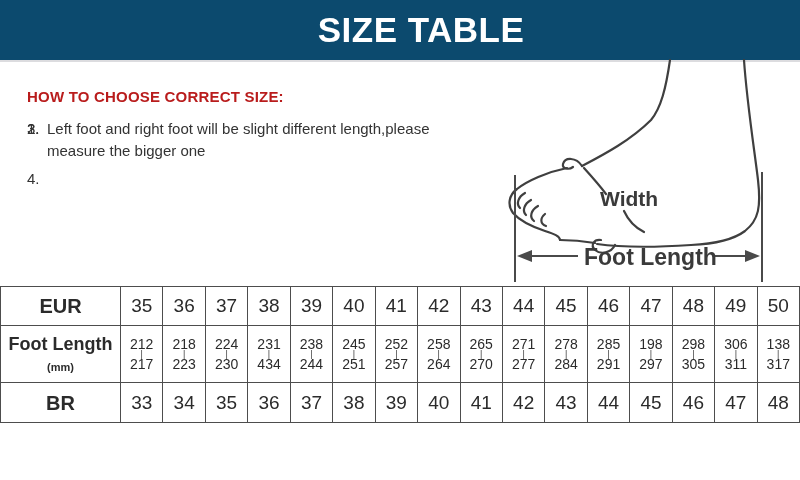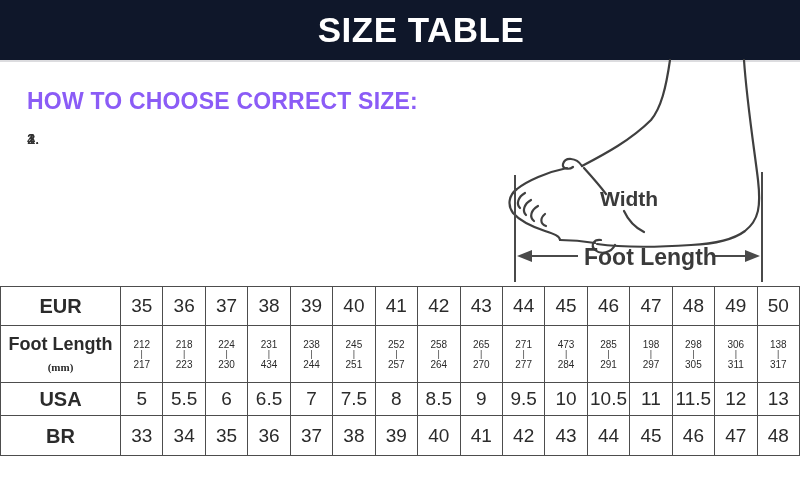--- a/index.html
+++ b/index.html
@@ -2,72 +2,73 @@
 <html><head>
 <meta charset="utf-8">
 <style>
   html,body{margin:0;padding:0;background:#fff;}
   .page{
     position:relative;width:800px;height:480px;overflow:hidden;background:#ffffff;
     font-family:"Liberation Sans","DejaVu Sans",sans-serif;color:#2b2b2b;
   }
   
   .header{
-    position:absolute;top:0;left:0;width:800px;height:62px;background:#0f172a;
+    position:absolute;top:0;left:0;width:800px;height:62px;background:#0c4a6e;
     display:flex;align-items:center;justify-content:center;
     border-bottom:2px solid #dcdcdf;box-sizing:border-box;padding-left:42px;
   }
   .header-title{color:#ffffff;font-size:35px;font-weight:bold;letter-spacing:0.5px;}
   
   .instructions{position:absolute;left:27px;top:88px;width:462px;}
-  .instructions-heading{font-size:23px;font-weight:bold;margin:0 0 13px 0;color:#8b5cf6;letter-spacing:0.2px;}
+  .instructions-heading{font-size:15px;font-weight:bold;margin:0 0 13px 0;color:#b91c1c;letter-spacing:0.2px;}
   .instructions-list{list-style:none;margin:0;padding:0;font-size:15px;line-height:22px;color:#333;}
   .instruction-item{position:relative;padding-left:20px;margin-bottom:6px;}
   .instruction-number{position:absolute;left:0;top:0;}
   .instruction-text{white-space:pre-wrap;}
   
   .diagram{position:absolute;left:483px;top:54px;width:312px;height:236px;}
   .diagram svg{display:block;width:100%;height:100%;}
   .diagram text{font-family:"Liberation Sans","DejaVu Sans",sans-serif;font-weight:bold;fill:#3a3a3a;}
   
   .size-table{
     position:absolute;top:286px;left:0;width:800px;border-collapse:collapse;table-layout:fixed;background:#fff;
   }
   .size-table th,.size-table td{
     border:1px solid #4d4d4d;text-align:center;vertical-align:middle;padding:0;overflow:hidden;
   }
   .size-table th{background:#fff;font-weight:bold;}
   .row-label-main{font-size:20px;font-weight:bold;line-height:20px;}
   .row-footlength .row-label-main{font-size:18px;line-height:17px;}
-  .row-label-sub{font-size:11px;font-weight:bold;line-height:11px;margin-top:9px;font-family:Liberation Serif, serif;}
+  .row-label-sub{font-size:11px;font-weight:bold;line-height:11px;margin-top:9px;}
   .size-table td{font-size:19px;}
   .row-eur{height:39px;}
   .row-footlength{height:57px;}
   .row-footlength td{font-size:14px;}
   .row-usa{height:33px;}
   .row-uk{height:32px;}
   .row-br{height:40px;}
-  .range-val{line-height:13px;font-size:10px;}
+  .range-val{line-height:13px;font-size:14px;}
   .range-sep{line-height:7px;font-size:9px;color:#3d3d3d;}
 </style>
 </head>
 <body>
 
 <div class="page">
 
   <div class="header">
     <span class="header-title">SIZE TABLE</span>
   </div>
 
   <div class="instructions">
     <h2 class="instructions-heading">HOW TO CHOOSE CORRECT SIZE:</h2>
     <ol class="instructions-list">
         <li class="instruction-item"><span class="instruction-number">1.</span></li>
         <li class="instruction-item"><span class="instruction-number">2.</span></li>
-        <li class="instruction-item"><span class="instruction-number">3.</span></li>
+        <li class="instruction-item"><span class="instruction-number">3.</span><span class="instruction-text">Left foot and right foot will be slight different length,please
+measure the bigger one</span></li>
         <li class="instruction-item"><span class="instruction-number">4.</span></li>
       </ol>
   </div>
 
   <div class="diagram">
     <svg viewBox="0 0 312 236">
       <g stroke="#3f3f3f" stroke-width="2.2" fill="none" stroke-linecap="round" stroke-linejoin="round">
 
         <path d="M 261,6 C 264,50 272,100 275,126 C 278,152 276,166 262,177 C 250,186 230,190 208,191 C 178,193 142,194 114,190"></path>
 
@@ -179,21 +180,21 @@
             <div class="range-val">265</div>
             <div class="range-sep">|</div>
             <div class="range-val">270</div>
           </td>
           <td>
             <div class="range-val">271</div>
             <div class="range-sep">|</div>
             <div class="range-val">277</div>
           </td>
           <td>
-            <div class="range-val">473</div>
+            <div class="range-val">278</div>
             <div class="range-sep">|</div>
             <div class="range-val">284</div>
           </td>
           <td>
             <div class="range-val">285</div>
             <div class="range-sep">|</div>
             <div class="range-val">291</div>
           </td>
           <td>
             <div class="range-val">198</div>
@@ -208,41 +209,20 @@
           <td>
             <div class="range-val">306</div>
             <div class="range-sep">|</div>
             <div class="range-val">311</div>
           </td>
           <td>
             <div class="range-val">138</div>
             <div class="range-sep">|</div>
             <div class="range-val">317</div>
           </td>
-        </tr>
-        <tr class="row-usa">
-          <th>
-            <div class="row-label-main">USA</div>
-          </th>
-          <td>5</td>
-          <td>5.5</td>
-          <td>6</td>
-          <td>6.5</td>
-          <td>7</td>
-          <td>7.5</td>
-          <td>8</td>
-          <td>8.5</td>
-          <td>9</td>
-          <td>9.5</td>
-          <td>10</td>
-          <td>10.5</td>
-          <td>11</td>
-          <td>11.5</td>
-          <td>12</td>
-          <td>13</td>
         </tr>
         <tr class="row-br">
           <th>
             <div class="row-label-main">BR</div>
           </th>
           <td>33</td>
           <td>34</td>
           <td>35</td>
           <td>36</td>
           <td>37</td>

